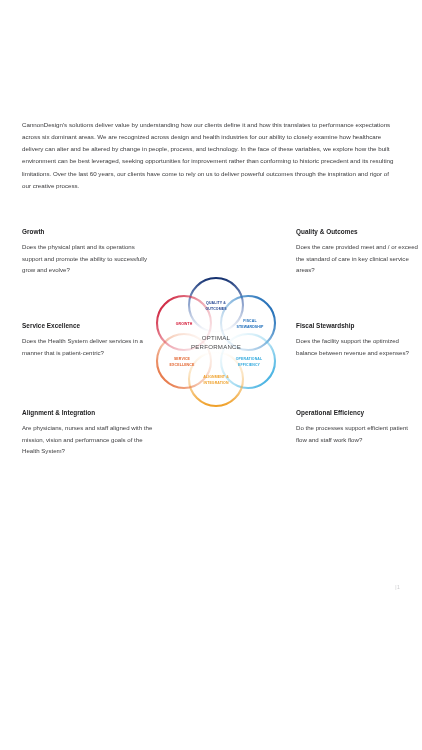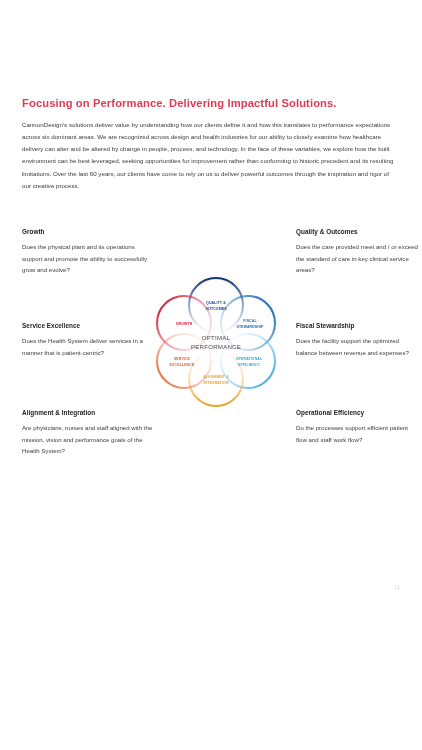--- a/index.html
+++ b/index.html
@@ -108,21 +108,20 @@
     font-size: 5px;
     color: #c9c9cc;
     letter-spacing: 0.06em;
   }
 </style>
 </head>
 <body>
 
 <div class="page">
 
-  <h1 class="headline">Focusing on Performance. Delivering Impactful Solutions.</h1>
 
   <p class="intro">CannonDesign's solutions deliver value by understanding how our clients define it and how this translates to performance expectations across six dominant areas. We are recognized across design and health industries for our ability to closely examine how healthcare delivery can alter and be altered by change in people, process, and technology. In the face of these variables, we explore how the built environment can be best leveraged, seeking opportunities for improvement rather than conforming to historic precedent and its resulting limitations. Over the last 60 years, our clients have come to rely on us to deliver powerful outcomes through the inspiration and rigor of our creative process.</p>
 
   <div class="block" id="blk-growth">
     <div class="block-title">Growth</div>
     <div class="block-body">Does the physical plant and its operations support and promote the ability to successfully grow and evolve?</div>
   </div>
 
   <div class="block" id="blk-service">
     <div class="block-title">Service Excellence</div>

